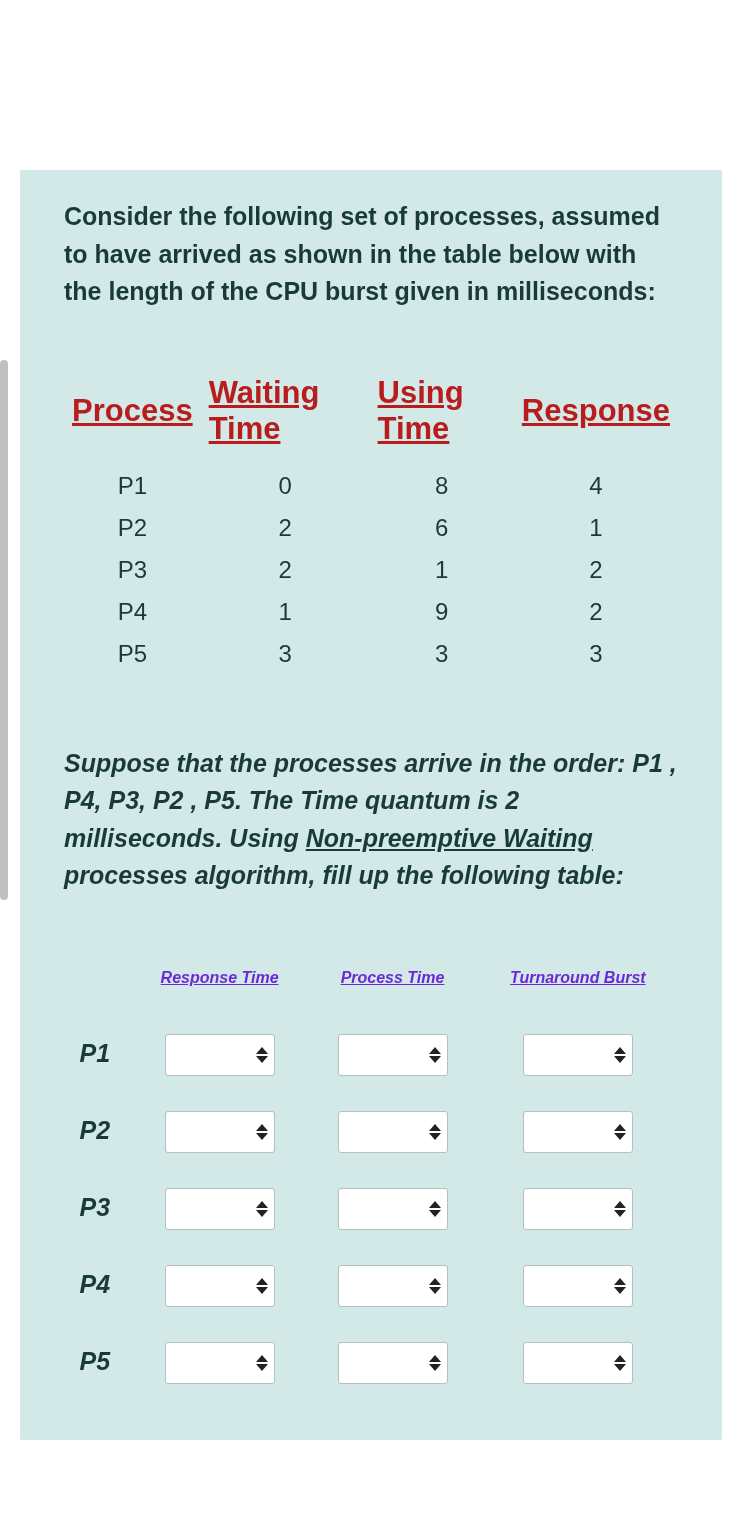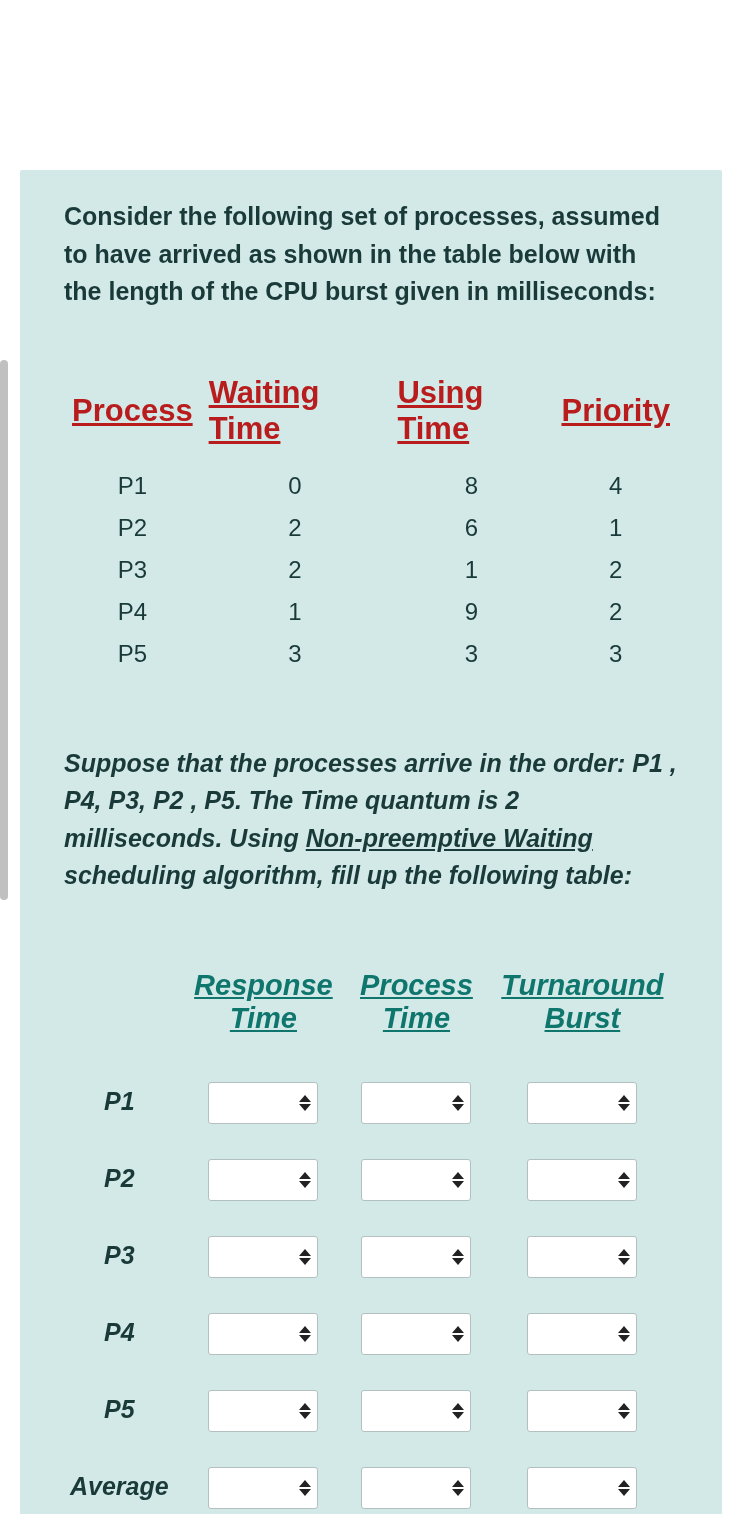--- a/index.html
+++ b/index.html
@@ -68,24 +68,24 @@
       margin-bottom: 70px;
     }
     .instruction-text .underline {
       text-decoration: underline;
     }
     .answer-table {
       width: 100%;
       border-collapse: collapse;
     }
     .answer-table th {
-      font-size: 29px;
+      font-size: 16px;
       font-weight: 700;
       font-style: italic;
-      color: #0f766e;
+      color: #6d28d9;
       text-align: center;
       padding: 4px 4px 28px 4px;
       vertical-align: top;
       text-decoration: underline;
     }
     .answer-table th.blank {
       text-decoration: none;
     }
     .answer-table td {
       font-size: 25px;
@@ -139,21 +139,21 @@
 <div class="content-wrapper">
 
   <p class="intro-text">Consider the following set of processes, assumed to have arrived as shown in the table below with the length of the CPU burst given in milliseconds:</p>
 
   <table class="process-table">
     <thead>
       <tr>
         <th><span class="underline">Process</span></th>
         <th><span class="underline">Waiting Time</span></th>
         <th><span class="underline">Using Time</span></th>
-        <th><span class="underline">Priority</span></th>
+        <th><span class="underline">Response</span></th>
       </tr>
     </thead>
     <tbody>
       <tr>
         <td>P1</td>
         <td>0</td>
         <td>8</td>
         <td>4</td>
       </tr>
       <tr>
@@ -177,21 +177,21 @@
       <tr>
         <td>P5</td>
         <td>3</td>
         <td>3</td>
         <td>3</td>
       </tr>
     </tbody>
   </table>
 
   <p class="instruction-text">
-    <span>Suppose that the processes arrive in the order: P1 , P4, P3, P2 , P5. The Time quantum is 2 milliseconds. Using </span><span class="underline">Non-preemptive Waiting</span><span> scheduling algorithm, fill up the following table:</span>
+    <span>Suppose that the processes arrive in the order: P1 , P4, P3, P2 , P5. The Time quantum is 2 milliseconds. Using </span><span class="underline">Non-preemptive Waiting</span><span> processes algorithm, fill up the following table:</span>
   </p>
 
   <table class="answer-table">
     <thead>
       <tr>
         <th class="blank"></th>
         <th>Response Time</th>
         <th>Process Time</th>
         <th>Turnaround Burst</th>
       </tr>
@@ -295,37 +295,16 @@
                 <div class="arrow-down"></div>
               </div>
             </div></td>
           <td><div class="stepper">
               <div class="stepper-arrows">
                 <div class="arrow-up"></div>
                 <div class="arrow-down"></div>
               </div>
             </div></td>
         </tr>
-        <tr>
-          <td class="row-label">Average</td>
-          <td><div class="stepper">
-              <div class="stepper-arrows">
-                <div class="arrow-up"></div>
-                <div class="arrow-down"></div>
-              </div>
-            </div></td>
-          <td><div class="stepper">
-              <div class="stepper-arrows">
-                <div class="arrow-up"></div>
-                <div class="arrow-down"></div>
-              </div>
-            </div></td>
-          <td><div class="stepper">
-              <div class="stepper-arrows">
-                <div class="arrow-up"></div>
-                <div class="arrow-down"></div>
-              </div>
-            </div></td>
-        </tr>
       </tbody>
   </table>
 
 </div>
 
 </body></html>

